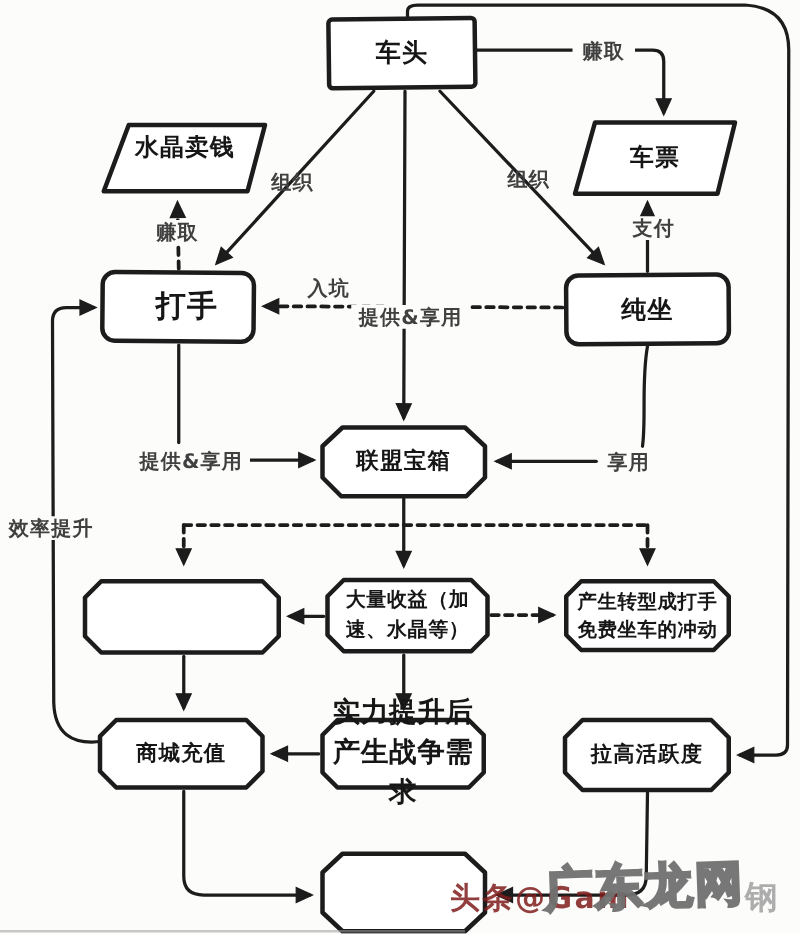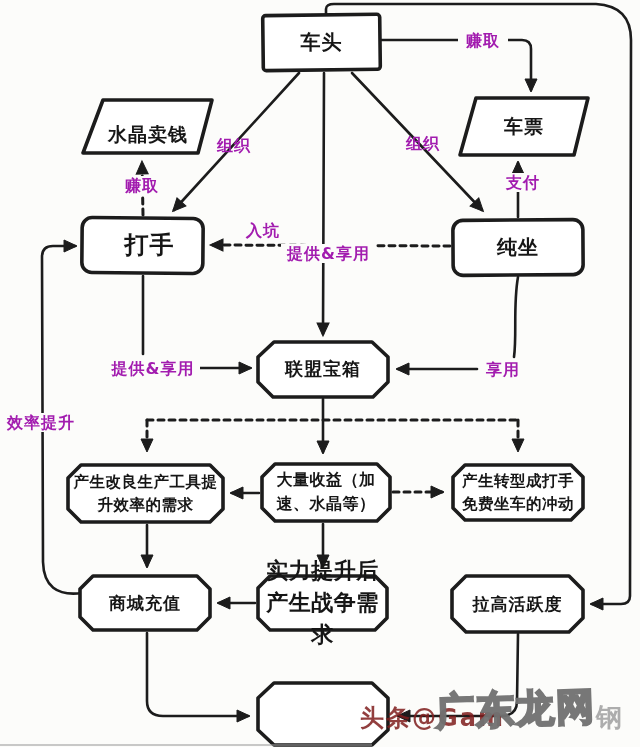--- a/index.html
+++ b/index.html
@@ -8,21 +8,21 @@
     position:relative;width:640px;height:747px;background:#fcfcfa;overflow:hidden;
   }
   .canvas svg{position:absolute;left:0;top:0;}
   .node-label{
     position:absolute;display:flex;align-items:center;justify-content:center;
     text-align:center;font-weight:700;color:#161616;letter-spacing:1px;line-height:1.45;
     z-index:3;pointer-events:none;
   }
   .edge-label{
     position:absolute;display:flex;align-items:center;justify-content:center;
-    font-weight:700;color:#a21caf;font-size:16px;
+    font-weight:700;color:#404040;font-size:16px;
     z-index:4;line-height:1.1;pointer-events:none;letter-spacing:1px;
   }
   .edge-label.bg{background:#fcfcfa;padding:0 1px;}
   .watermark{position:absolute;z-index:6;}
   .wm-prefix{
     position:absolute;left:10px;top:16px;font-size:24px;font-weight:700;
     color:#7f1d1d;opacity:.85;letter-spacing:2px;white-space:nowrap;
   }
   .wm-brand{
     position:absolute;left:86px;top:-2px;font-size:38px;font-weight:900;white-space:nowrap;
@@ -108,26 +108,25 @@
       <path d="M275,464 L377,464 L390,477 L390,508 L377,521 L275,521 L262,508 L262,477 Z"></path>
       <path d="M465,465 L571,465 L583,477 L583,508 L571,520 L465,520 L453,508 L453,477 Z"></path>
       <path d="M93,576 L197,576 L210,589 L210,617 L197,630 L93,630 L80,617 L80,589 Z"></path>
       <path d="M270,576 L375,576 L387,588 L387,618 L375,630 L270,630 L258,618 L258,588 Z"></path>
       <path d="M466,576 L569,576 L583,590 L583,618 L569,632 L466,632 L452,618 L452,590 Z"></path>
       <path d="M274,683 L372,683 L388,698 L388,730 L372,745 L274,745 L258,730 L258,698 Z"></path>
     </g>
   </svg>
 
   <div class="node-label" style="left:263px;top:15px;width:117px;height:55px;font-size:20px;text-align:center;">车头</div>
-  <div class="node-label" style="left:86px;top:108px;width:124px;height:53px;font-size:19px;">水晶卖钱</div>
+  <div class="node-label" style="left:86px;top:92px;width:124px;height:53px;font-size:19px;">水晶卖钱</div>
   <div class="node-label" style="left:462px;top:98px;width:124px;height:57px;font-size:19px;">车票</div>
   <div class="node-label" style="left:82px;top:218px;width:135px;height:55px;font-size:24px;">打手</div>
   <div class="node-label" style="left:453px;top:220px;width:130px;height:55px;font-size:20px;">纯坐</div>
   <div class="node-label" style="left:258px;top:342px;width:130px;height:55px;font-size:18px;">联盟宝箱</div>
-  <div class="node-label" style="left:73px;top:465px;width:145px;height:57px;font-size:15.5px;letter-spacing:0.5px;">产生改良生产工具提升效率的需求</div>
   <div class="node-label" style="left:267px;top:463px;width:118px;height:57px;font-size:16px;letter-spacing:0.5px;">大量收益（加速、水晶等）</div>
   <div class="node-label" style="left:459px;top:465px;width:118px;height:55px;font-size:15.5px;letter-spacing:0.5px;">产生转型成打手免费坐车的冲动</div>
   <div class="node-label" style="left:80px;top:576px;width:130px;height:54px;font-size:17px;">商城充值</div>
   <div class="node-label" style="left:264px;top:576px;width:117px;height:54px;font-size:22px;letter-spacing:0.5px;">实力提升后产生战争需求</div>
   <div class="node-label" style="left:452px;top:576px;width:131px;height:56px;font-size:17px;">拉高活跃度</div>
 
   <div class="edge-label bg" style="left:458px;top:31px;width:48px;height:19px;">赚取</div>
   <div class="edge-label" style="left:212px;top:136px;width:44px;height:19px;">组织</div>
   <div class="edge-label" style="left:401px;top:134px;width:44px;height:19px;">组织</div>
   <div class="edge-label bg" style="left:281px;top:244px;width:93px;height:19px;">提供&amp;享用</div>

